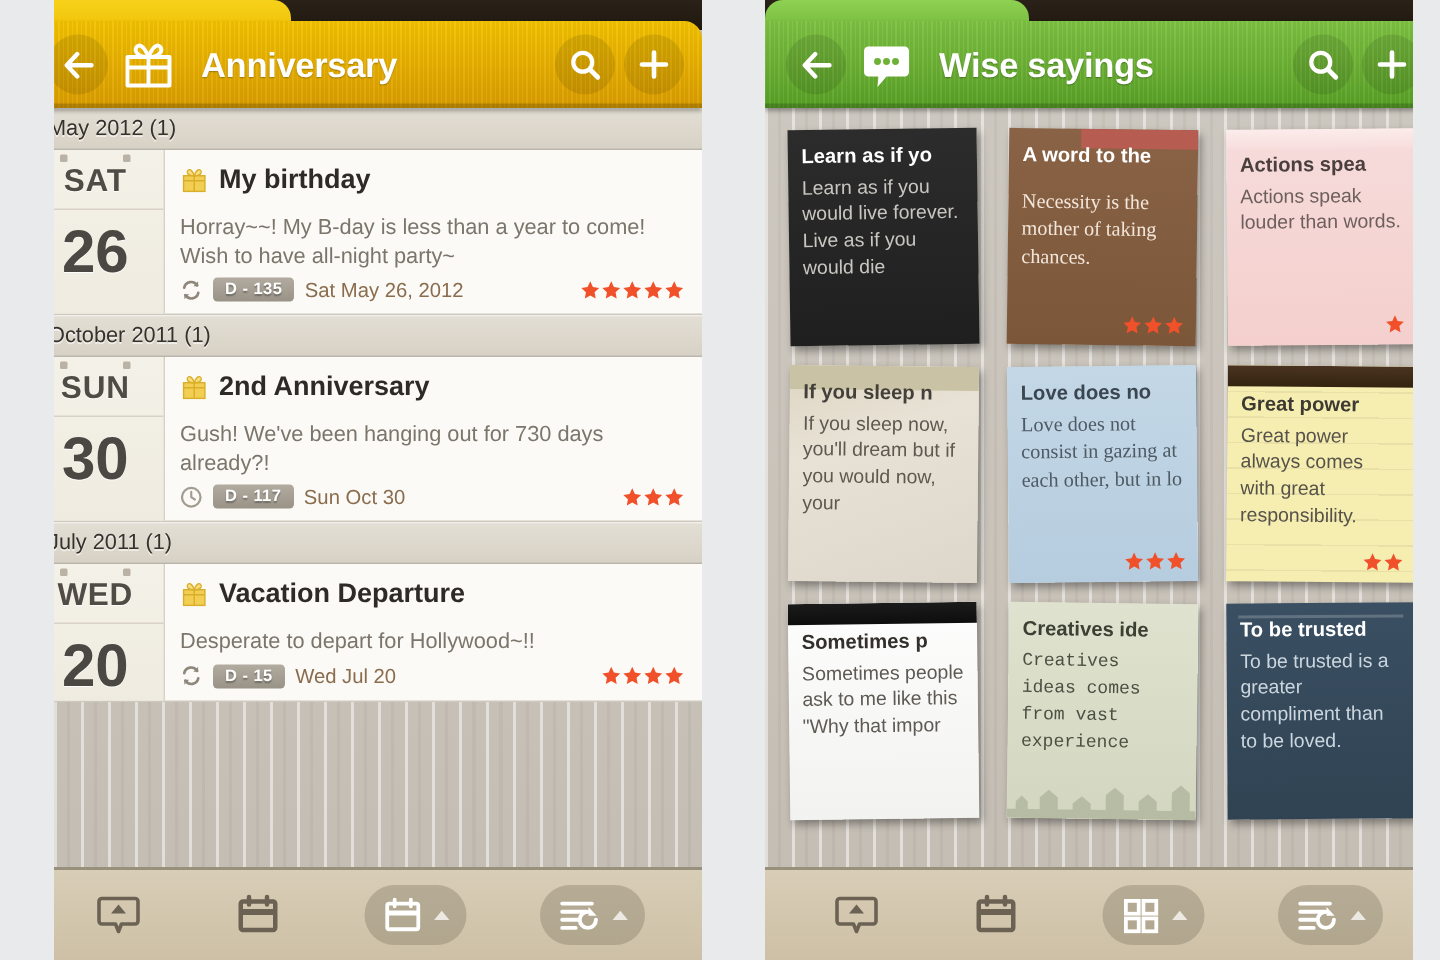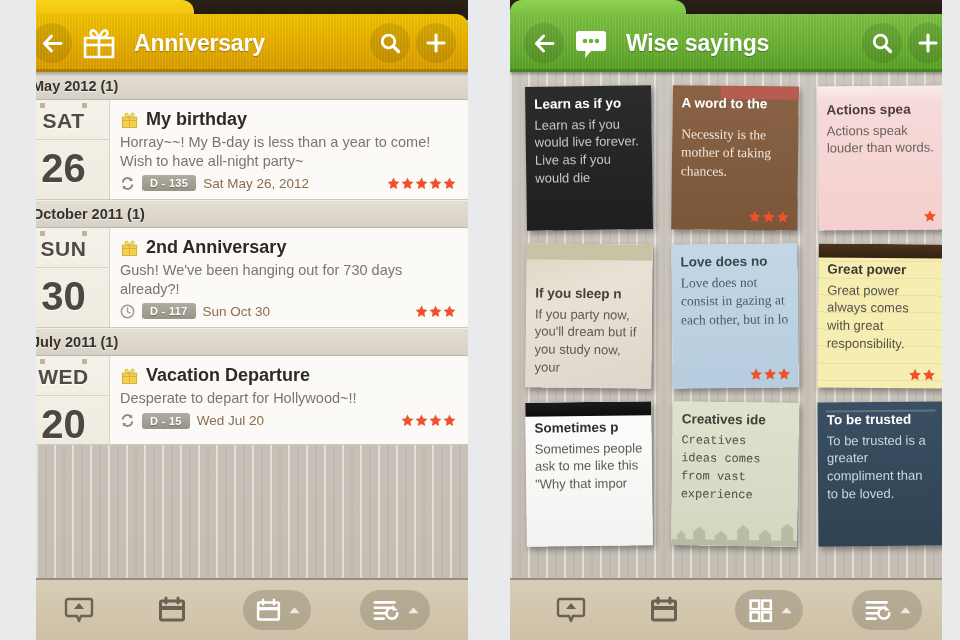--- a/index.html
+++ b/index.html
@@ -78,21 +78,21 @@
     margin-left:12px; letter-spacing:-.2px;
     text-shadow:0 1px 1px rgba(0,0,0,.30);
     position:relative; z-index:2; white-space:nowrap;
   }
   .hdr-right{ display:flex; gap:6px; margin-right:12px; position:relative; z-index:2;}
 
   
   .list { position:absolute; left:0; top:72px; width:100%; bottom:62px; z-index:3; }
   .sec-head{
     height:28px; display:flex; align-items:center; padding-left:14px;
-    font-size:14.5px; font-weight:bold; color:#35312c;
+    font-size:14.5px; font-weight:normal; color:#35312c;
     background:linear-gradient(180deg,#e3ded4 0%,#d7d1c5 100%);
     border-top:1px solid rgba(255,255,255,.65);
     border-bottom:1px solid rgba(0,0,0,.18);
     text-shadow:0 1px 0 rgba(255,255,255,.6);
   }
   .row{ display:flex; background:#fbfaf6; border-bottom:1px solid #cfc9bd; }
   .daycol{
     width:92px; flex:0 0 92px; position:relative;
     background:linear-gradient(180deg,#f4f1e8 0%,#efebe0 100%);
     border-right:1px solid #d8d2c6;
@@ -109,21 +109,21 @@
     letter-spacing:.5px; text-shadow:0 1px 0 rgba(255,255,255,.8);
   }
   .dow-rule{ width:100%; height:1px; background:#d9d3c7; margin-top:6px; }
   .dnum{
     font-size:40px; font-weight:bold; color:#4b4742; line-height:1;
     margin-top:8px; text-shadow:0 1px 0 rgba(255,255,255,.85);
   }
   .content{ flex:1; padding:9px 12px 8px 10px; min-width:0; }
   .c-title{ display:flex; align-items:center; gap:7px; }
   .c-title .t{ font-size:18px; font-weight:bold; color:#2e2b27; white-space:nowrap; }
-  .c-memo{ margin-top:3px; font-size:14.5px; color:#7c7view; color:#7b756c; line-height:1.28; }
+  .c-memo{ margin-top:13px; font-size:14.5px; color:#7c7view; color:#7b756c; line-height:1.28; }
   .c-foot{ display:flex; align-items:center; gap:7px; margin-top:5px; }
   .dbadge{
     background:linear-gradient(180deg,#b1aba0,#989287);
     color:#fff; font-size:11px; font-weight:bold;
     padding:2px 8px; border-radius:3px; letter-spacing:.3px;
     text-shadow:0 1px 1px rgba(0,0,0,.3);
   }
   .fdate{ font-size:13.5px; color:#8a6c4e; }
   .stars{ margin-left:auto; display:flex; gap:1px; }
 
@@ -147,21 +147,21 @@
 
   .c-black{ background:linear-gradient(180deg,#2c2c2c,#1f1f1f); transform:rotate(-0.8deg); }
   .c-black .ct{ color:#fff; } .c-black .cb{ color:#c9c6c1; }
   .c-cork{ background:linear-gradient(180deg,#8a6346,#7b5639); transform:rotate(0.7deg); }
   .c-cork .ct{ color:#fff; } .c-cork .cb{ color:#f2e6da; font-family:"Liberation Serif", serif; font-size:13.5px; margin-top:14px;}
   .c-cork .topstrip{ background:#b65c51; left:38%; }
   .c-pink{ background:linear-gradient(180deg,#f6dcdb,#f4cfcd); transform:rotate(-0.5deg); }
   .c-pink .ct{ color:#4a3f3d; padding-top:6px;} .c-pink .cb{ color:#6d5f5c; }
   .c-pink .topstrip{ background:linear-gradient(180deg,#fbeceb,#f7dedd); }
   .c-vintage{ background:linear-gradient(160deg,#ddd6c2 0%,#e8e2d6 35%,#ddd7cb 100%); transform:rotate(0.6deg); }
-  .c-vintage .ct{ color:#43403a;margin-top:32px; } .c-vintage .cb{ color:#5d5950; }
+  .c-vintage .ct{ color:#43403a; } .c-vintage .cb{ color:#5d5950; }
   .c-vintage .topstrip{ background:#c9c2a4; height:16px; }
   .c-blue{ background:linear-gradient(180deg,#c3d7e6,#b6cddf); transform:rotate(-0.6deg); }
   .c-blue .ct{ color:#3b4650; } .c-blue .cb{ color:#4e5a64; font-family:"Liberation Serif", serif; font-size:13.5px;}
   .c-yellow{ background:#f6eeb0; transform:rotate(0.5deg);
     background-image:repeating-linear-gradient(180deg, rgba(0,0,0,.06) 0 1px, rgba(0,0,0,0) 1px 17px);
     padding-top:18px; }
   .c-yellow .ct{ color:#3d3a33; } .c-yellow .cb{ color:#56524a; }
   .c-yellow .topstrip{ background:linear-gradient(180deg,#4a3421,#33230f); height:14px; }
   .c-white{ background:linear-gradient(180deg,#fdfdfd,#f2f2f0); transform:rotate(-0.7deg); padding-top:18px;}
   .c-white .ct{ color:#33302b; } .c-white .cb{ color:#5e5a53; }
@@ -486,21 +486,21 @@
               <svg width="13" height="13" viewBox="0 0 14 14">
                 <path d="M7 0.6 L8.9 4.7 L13.4 5.3 L10.1 8.4 L10.9 12.9 L7 10.7 L3.1 12.9 L3.9 8.4 L0.6 5.3 L5.1 4.7 Z" fill="#f0502a"></path>
               </svg>
             </div>
           </div>
         </div>
         <div class="cardwrap">
           <div class="card c-vintage">
             <div class="topstrip"></div>
             <div class="ct">If you sleep n</div>
-            <div class="cb">If you party now, you'll dream but if you study now, your</div>
+            <div class="cb">If you sleep now, you'll dream but if you would now, your</div>
           </div>
         </div>
         <div class="cardwrap">
           <div class="card c-blue">
             <div class="ct">Love does no</div>
             <div class="cb">Love does not consist in gazing at each other, but in lo</div>
             <div class="cs">
               <svg width="13" height="13" viewBox="0 0 14 14">
                 <path d="M7 0.6 L8.9 4.7 L13.4 5.3 L10.1 8.4 L10.9 12.9 L7 10.7 L3.1 12.9 L3.9 8.4 L0.6 5.3 L5.1 4.7 Z" fill="#f0502a"></path>
               </svg>

